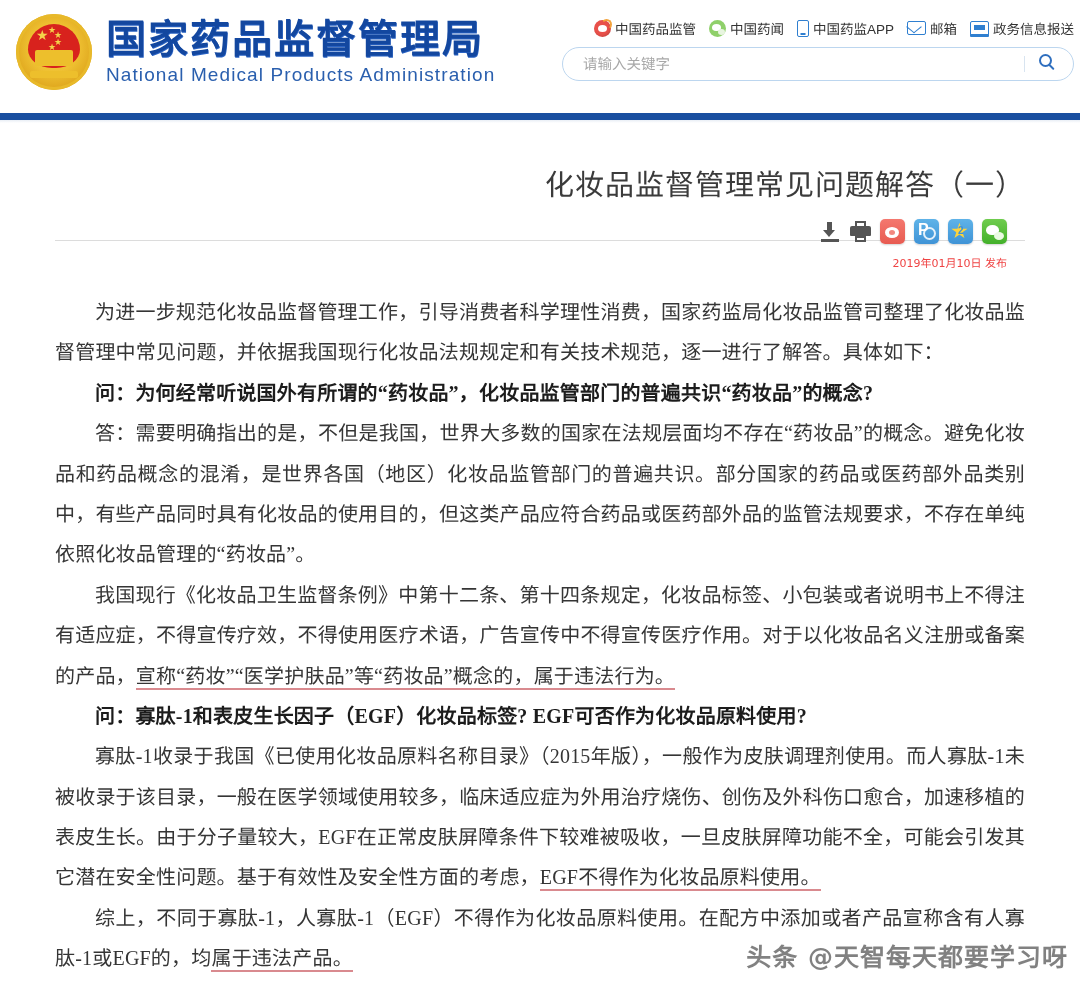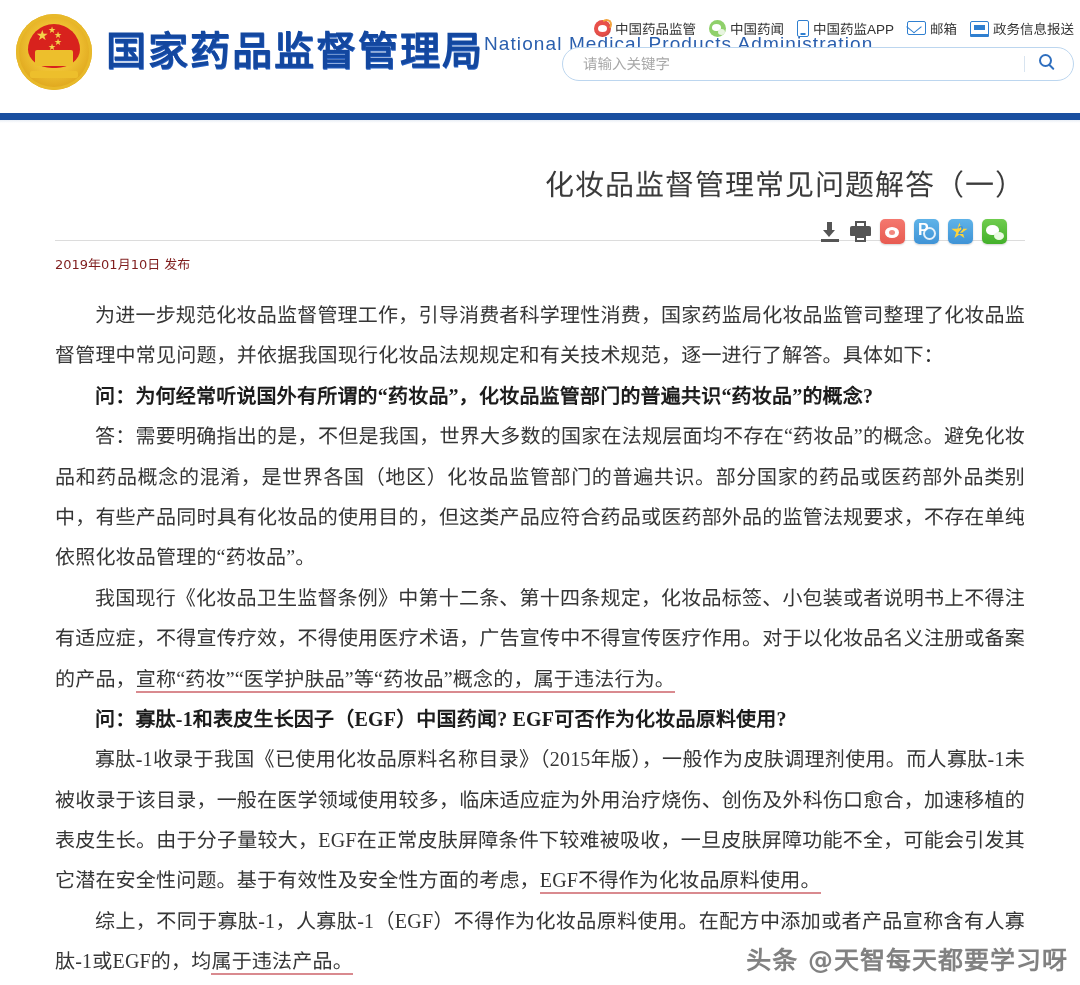--- a/index.html
+++ b/index.html
@@ -70,21 +70,21 @@
     color: #f4d24a;
     font-size: 9px;
     line-height: 1;
   }
   .emblem .star.big { font-size: 14px; left: 20px; top: 14px; }
   .emblem .star.s1 { left: 32px; top: 12px; }
   .emblem .star.s2 { left: 38px; top: 17px; }
   .emblem .star.s3 { left: 38px; top: 24px; }
   .emblem .star.s4 { left: 32px; top: 29px; }
 
-  .brand-text { display: flex; flex-direction: row; justify-content: flex-end; }
+  .brand-text { display: flex; flex-direction: column; justify-content: flex-end; }
   .brand-cn {
     font-family: "DejaVu Sans", "Liberation Sans", sans-serif;
     font-size: 40px;
     font-weight: 700;
     letter-spacing: 2px;
     color: #13479f;
     line-height: 1.08;
     text-shadow: 0.5px 0.5px 0 #2a63c4;
   }
   .brand-en {
@@ -360,22 +360,23 @@
     position: absolute; right: 3px; bottom: 4px;
     width: 10px; height: 8px; border-radius: 50%;
     background: #eafae2;
   }
 
   .meta-rule {
     border-top: 1px solid #dcdcdc;
     margin-top: 3px;
   }
   .pubdate {
-    font-size: 13px;
-    color: #7f1d1d;
+    text-align: right;
+    font-size: 11px;
+    color: #ef4444;
     padding: 13px 18px 0 0;
     font-family: "DejaVu Sans", "Liberation Sans", sans-serif;
   }
 
   .body-copy {
     padding-top: 22px;
     font-family: Liberation Serif, serif;
     font-size: 20px;
     color: #353535;
     line-height: 2.02;
@@ -496,21 +497,21 @@
     <p class="p-indent">为进一步规范化妆品监督管理工作，引导消费者科学理性消费，国家药监局化妆品监管司整理了化妆品监督管理中常见问题，并依据我国现行化妆品法规规定和有关技术规范，逐一进行了解答。具体如下：</p>
 
     <p class="q-line">问：为何经常听说国外有所谓的“药妆品”，化妆品监管部门的普遍共识“药妆品”的概念?</p>
 
     <p class="p-indent">答：需要明确指出的是，不但是我国，世界大多数的国家在法规层面均不存在“药妆品”的概念。避免化妆品和药品概念的混淆，是世界各国（地区）化妆品监管部门的普遍共识。部分国家的药品或医药部外品类别中，有些产品同时具有化妆品的使用目的，但这类产品应符合药品或医药部外品的监管法规要求，不存在单纯依照化妆品管理的“药妆品”。</p>
 
     <p class="p-indent">
       <span>我国现行《化妆品卫生监督条例》中第十二条、第十四条规定，化妆品标签、小包装或者说明书上不得注有适应症，不得宣传疗效，不得使用医疗术语，广告宣传中不得宣传医疗作用。对于以化妆品名义注册或备案的产品，</span><span class="u-red">宣称“药妆”“医学护肤品”等“药妆品”概念的，属于违法行为。</span>
     </p>
 
-    <p class="q-line">问：寡肽-1和表皮生长因子（EGF）中国药闻? EGF可否作为化妆品原料使用?</p>
+    <p class="q-line">问：寡肽-1和表皮生长因子（EGF）化妆品标签? EGF可否作为化妆品原料使用?</p>
 
 
     <p class="p-indent">
       <span>寡肽-1收录于我国《已使用化妆品原料名称目录》（2015年版），一般作为皮肤调理剂使用。而人寡肽-1未被收录于该目录，一般在医学领域使用较多，临床适应症为外用治疗烧伤、创伤及外科伤口愈合，加速移植的表皮生长。由于分子量较大，EGF在正常皮肤屏障条件下较难被吸收，一旦皮肤屏障功能不全，可能会引发其它潜在安全性问题。基于有效性及安全性方面的考虑，</span><span class="u-red">EGF不得作为化妆品原料使用。</span>
     </p>
 
     <p class="p-indent">
       <span>综上，不同于寡肽-1，人寡肽-1（EGF）不得作为化妆品原料使用。在配方中添加或者产品宣称含有人寡肽-1或EGF的，均</span><span class="u-red">属于违法产品。</span>
     </p>
 

